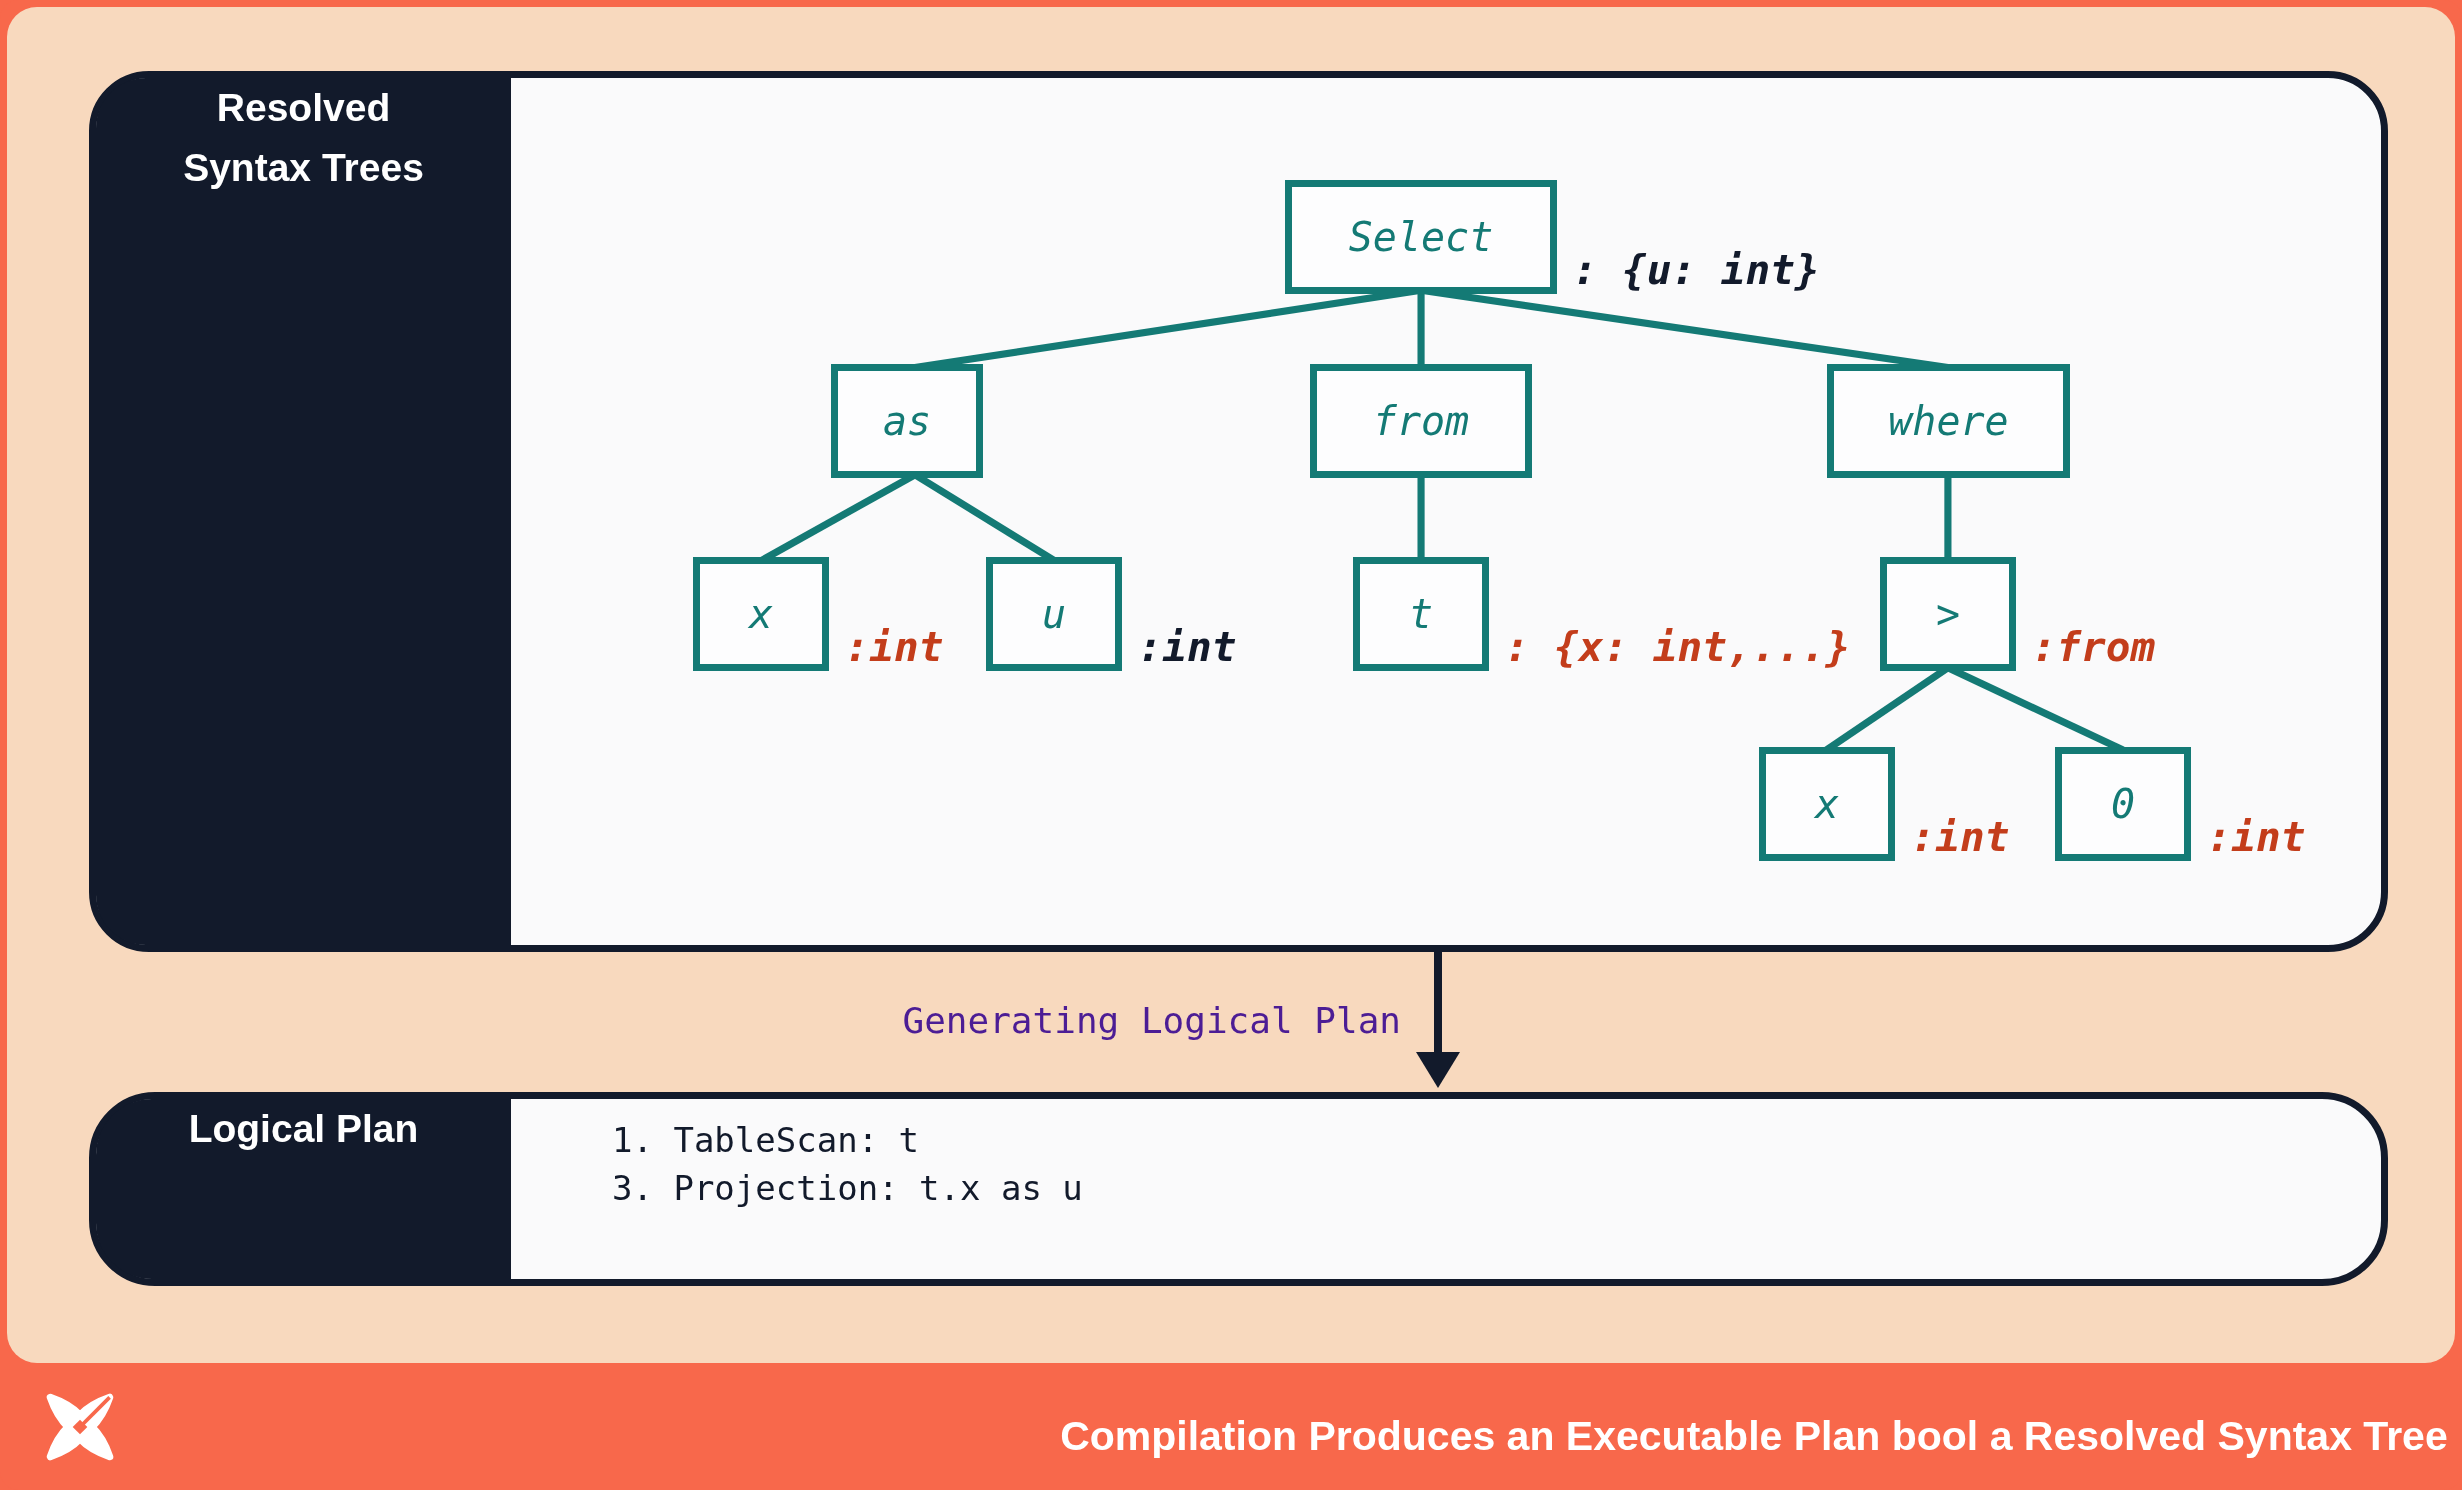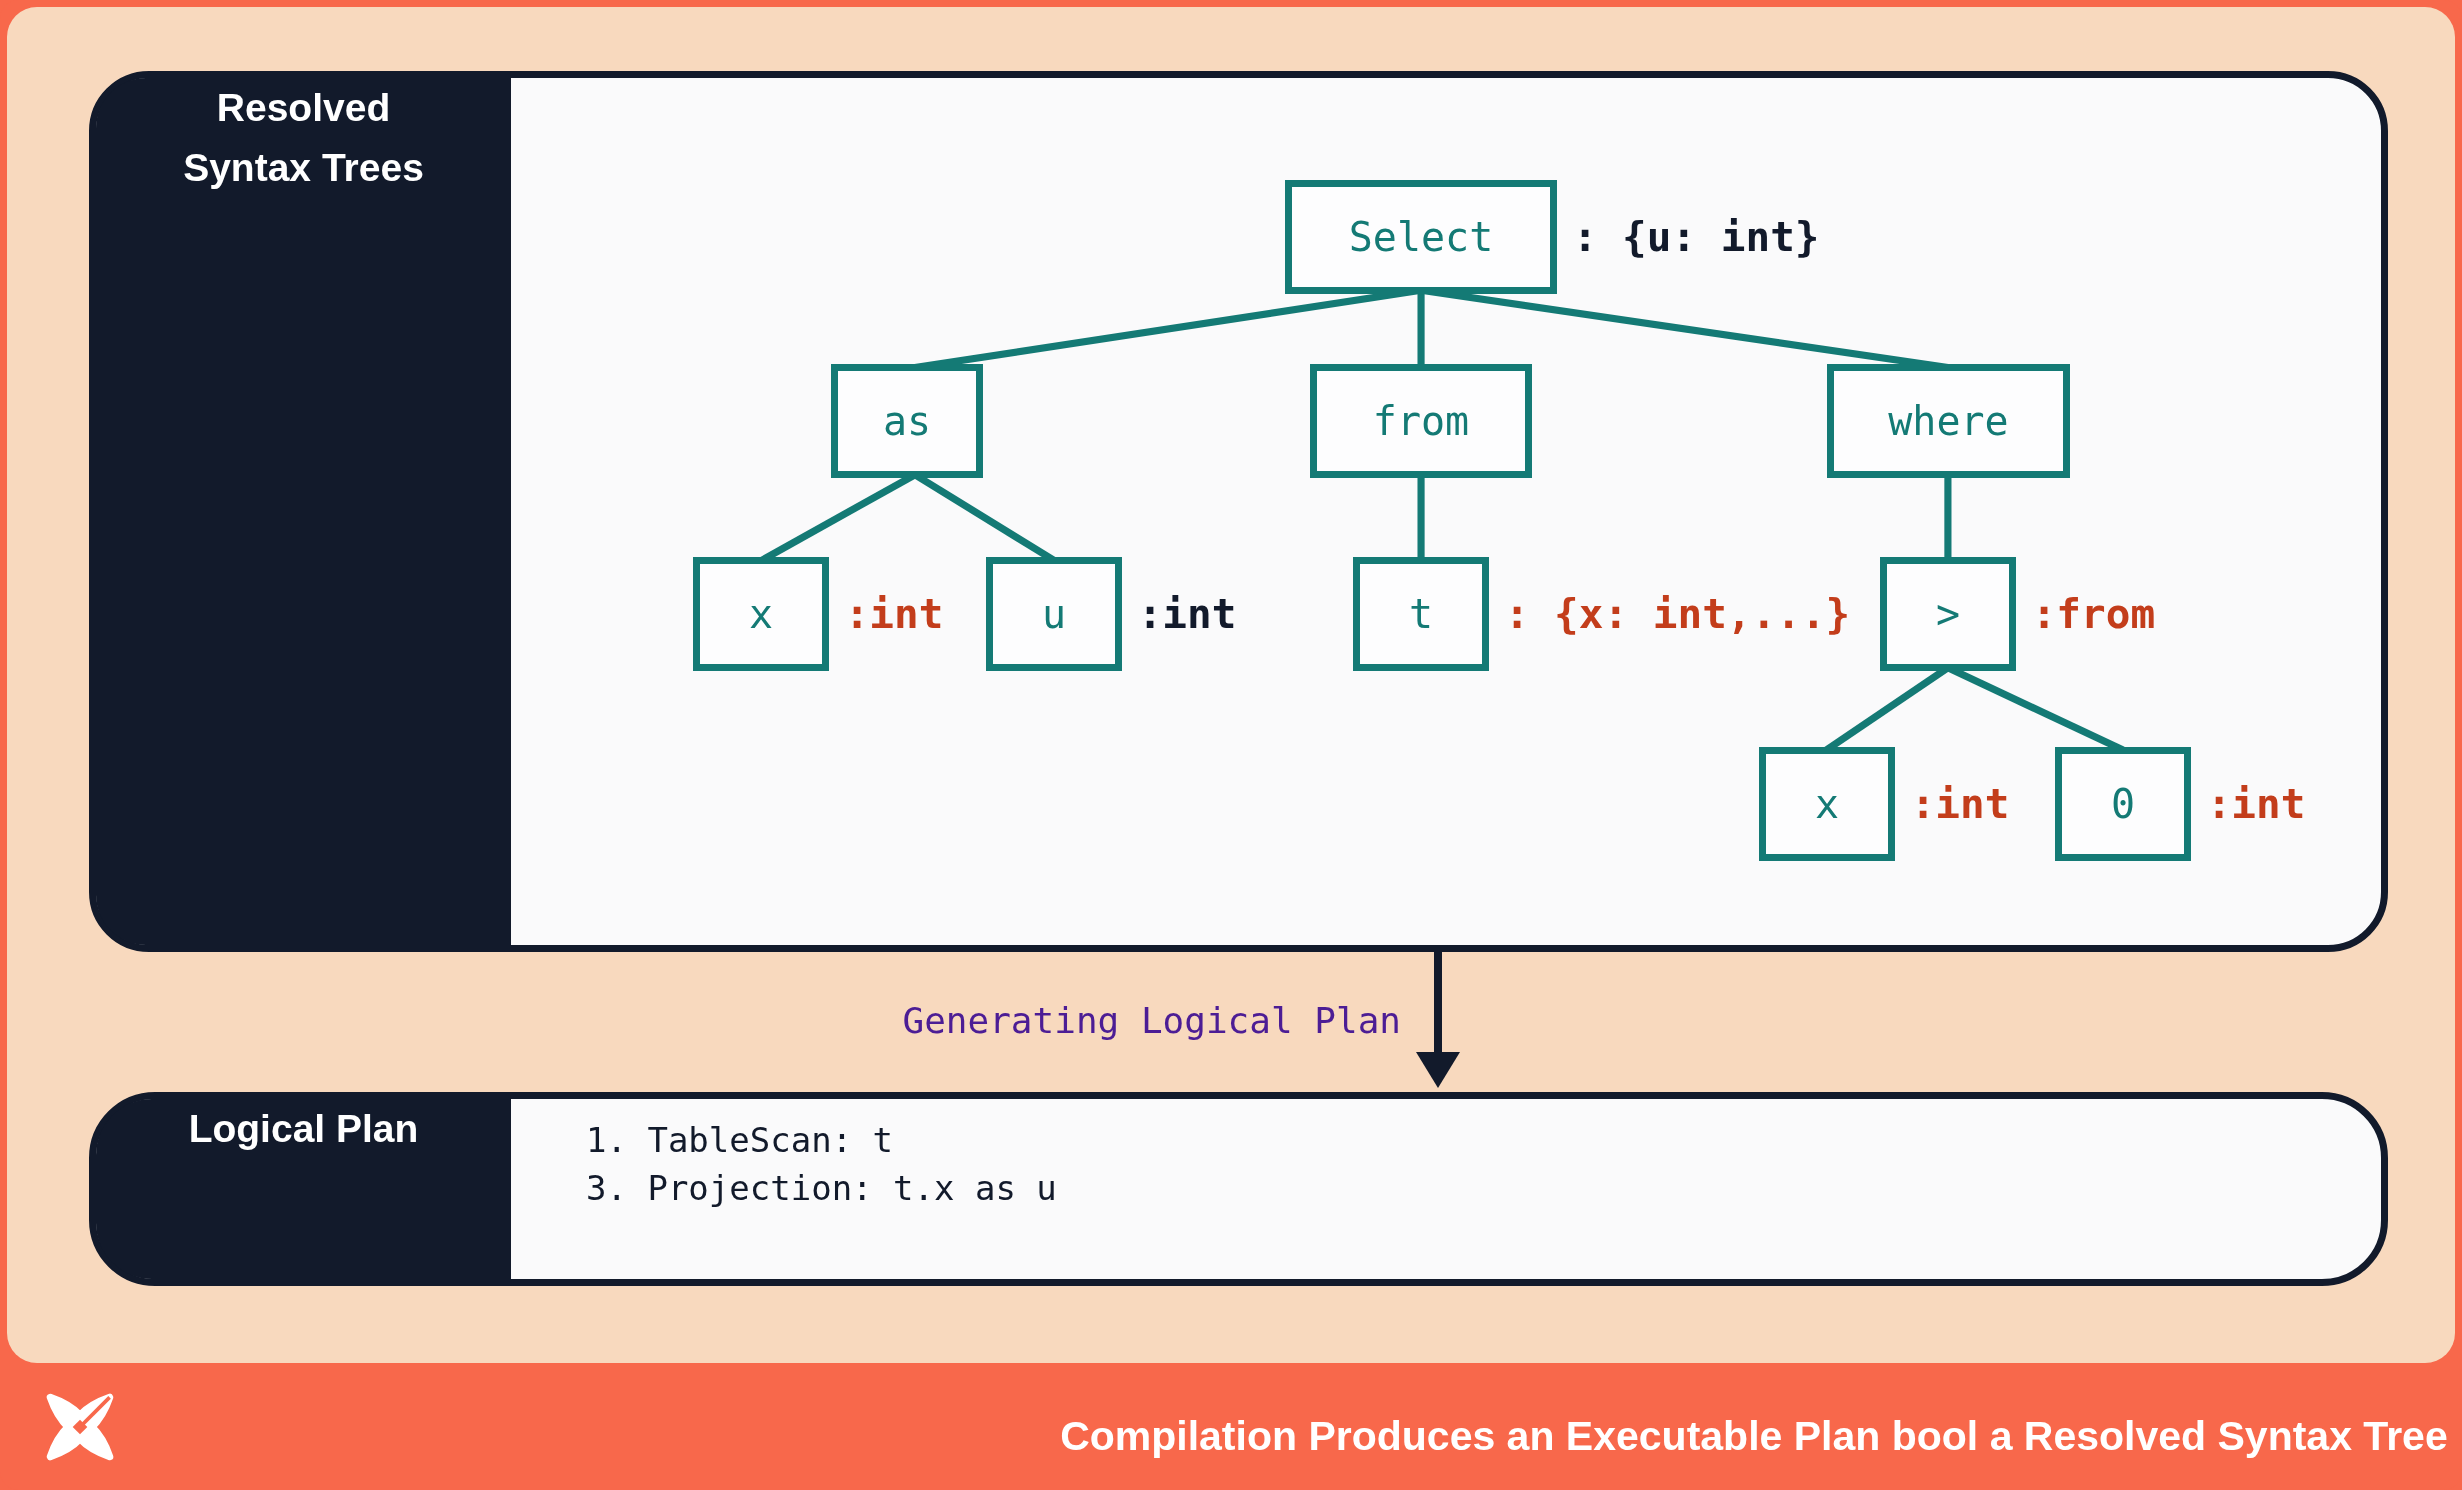--- a/index.html
+++ b/index.html
@@ -13,37 +13,37 @@
   .top-panel{top:71px;height:881px;border-radius:60px;}
   .bottom-panel{top:1092px;height:194px;border-radius:66px;}
   .panel-sidebar{flex:0 0 415px;background:#121A2B;display:flex;align-items:flex-start;justify-content:center;}
   .top-panel .panel-sidebar{border-radius:50px 0 0 50px;}
   .bottom-panel .panel-sidebar{border-radius:56px 0 0 56px;}
   .sidebar-label{color:#FFFFFF;font-weight:bold;font-size:39px;line-height:1.55;text-align:center;}
   .panel-content{position:relative;flex:1;}
 
   
   .edges{position:absolute;left:0;top:0;}
-  .tnode{position:absolute;height:114px;display:flex;align-items:center;}
+  .tnode{position:absolute;height:114px;display:flex;align-items:flex-end;font-style:italic;}
   .nbox{height:114px;box-sizing:border-box;border:7.9px solid #147A75;background:#FDFDFE;
         display:flex;align-items:center;justify-content:center;}
   .nlabel{font-family:"DejaVu Sans Mono",monospace;font-size:40px;color:#147A75;}
   .annot{font-family:"DejaVu Sans Mono",monospace;font-size:41px;font-weight:bold;margin-left:15.7px;white-space:pre;}
   .ann-dark{color:#121A2B;}
   .ann-red{color:#C33D1B;}
 
   
   .transition-label{position:absolute;left:786px;top:1000px;width:615px;text-align:right;
         font-family:"DejaVu Sans Mono",monospace;font-size:36px;color:#4c1d95;}
   .arrow-line{position:absolute;left:1434px;top:952px;width:7.9px;height:107px;background:#121A2B;}
   .arrow-head{position:absolute;left:1416px;top:1052px;width:0;height:0;
         border-left:22px solid transparent;border-right:22px solid transparent;border-top:36px solid #121A2B;}
 
   
-  .steps{padding:17px 0 0 75px;font-family:"DejaVu Sans Mono",monospace;font-size:34px;
+  .steps{padding:17px 0 0 101px;font-family:"DejaVu Sans Mono",monospace;font-size:34px;
          line-height:48px;color:#121A2B;}
 
   
   .footer-logo{position:absolute;left:43px;top:1390px;}
   .footer-title{position:absolute;right:14.3px;top:1413px;color:#FFFFFF;font-weight:bold;font-size:41px;}
 </style>
 </head>
 <body>
 
 <div class="page">

